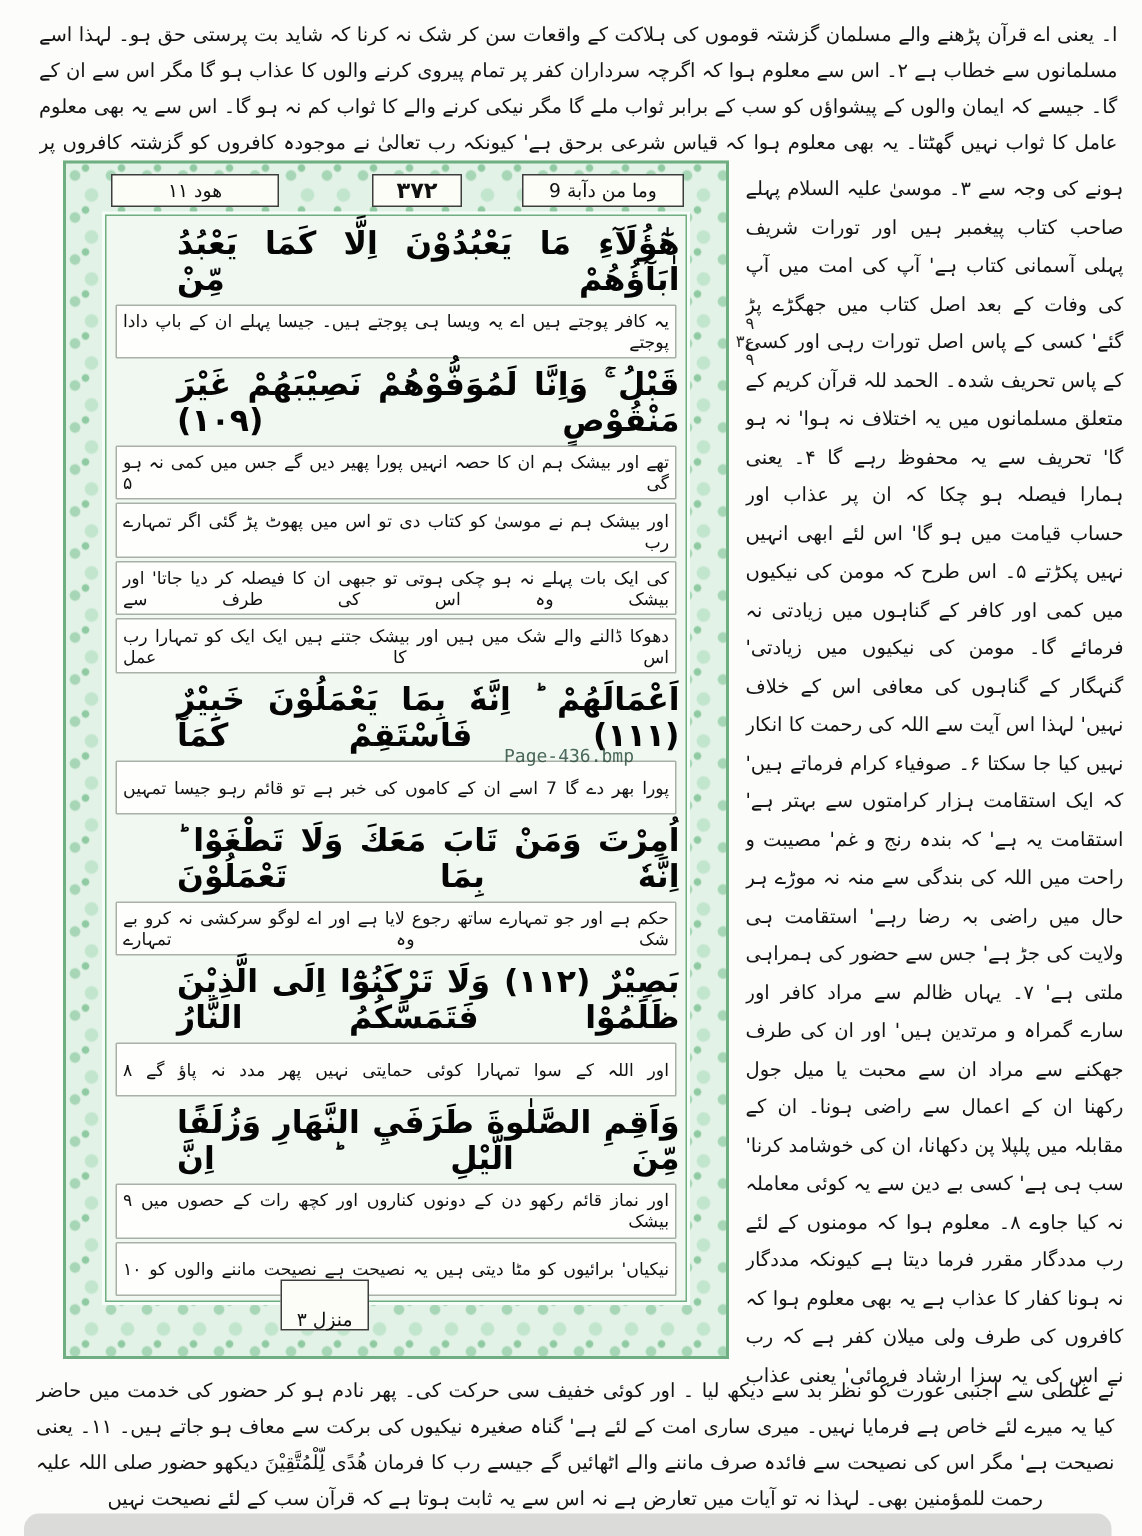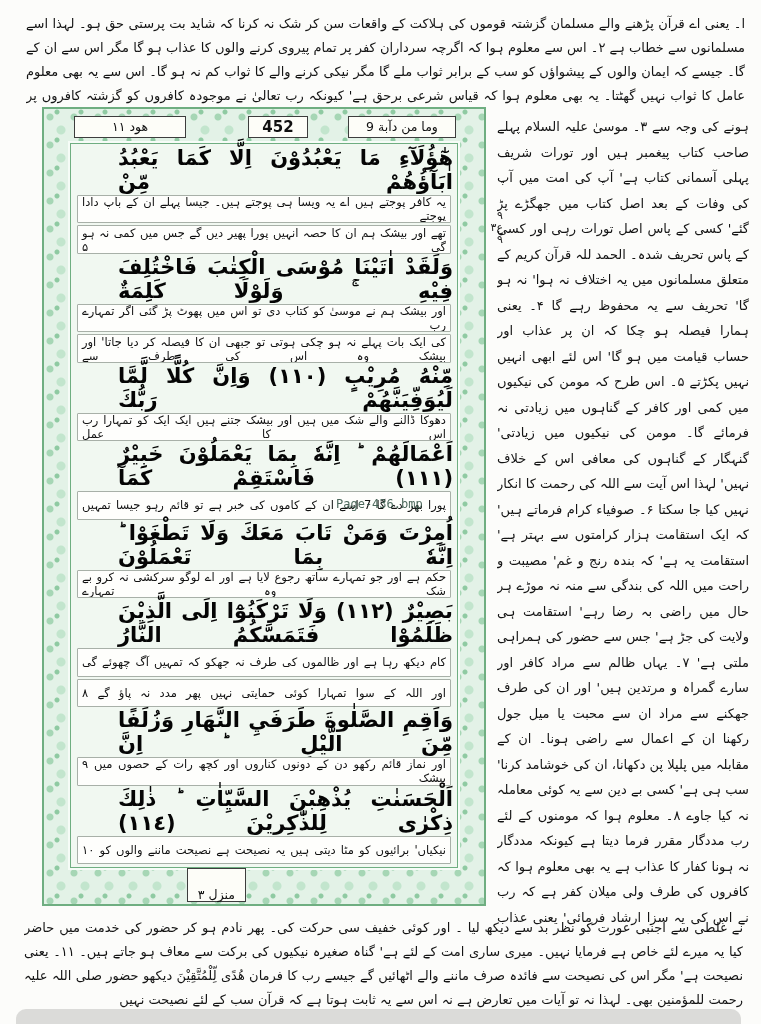--- a/index.html
+++ b/index.html
@@ -10,21 +10,21 @@
   }
   .page{position:absolute;inset:0;}
 
   
   .jline{
     direction:rtl;text-align:justify;text-align-last:justify;
     font-size:13px;line-height:24px;height:24px;overflow:hidden;
     font-family:"DejaVu Sans", sans-serif;color:#141414;
   }
   .center-line{
-    direction:rtl;font-size:13px;line-height:24px;height:24px;
+    direction:rtl;text-align:center;font-size:13px;line-height:24px;height:24px;
     overflow:hidden;color:#141414;
   }
 
   
   .top-commentary{position:absolute;left:26px;right:16px;top:12px;}
   .top-commentary .jline{margin-bottom:0;}
 
   
   .qbox{
     position:absolute;left:42px;top:107px;width:444px;height:799px;
@@ -67,21 +67,21 @@
   .border-label{
     position:absolute;top:7px;
     background:#fdfdf8;border:1px solid #3d3d3d;
     font-size:12.5px;line-height:20px;height:22px;box-sizing:border-box;
     padding:0 4px;direction:rtl;white-space:nowrap;color:#101010;
   }
   .label-juz{right:28px;min-width:108px;text-align:center;}
   .label-page{right:176px;min-width:60px;text-align:center;font-weight:bold;font-size:15px;}
   .label-surah{left:30px;min-width:112px;text-align:center;}
   .label-manzil{
-    position:absolute;bottom:2px;right:238px;top:auto;
+    position:absolute;bottom:17px;right:238px;top:auto;
     background:#fdfdf8;border:1px solid #3d3d3d;
     font-size:12.5px;line-height:20px;height:22px;box-sizing:border-box;
     padding:16px 10px;direction:rtl;color:#101010;
   }
 
   
   .right-commentary{
     position:absolute;left:497px;top:114px;width:252px;height:816px;
     direction:rtl;text-align:justify;text-justify:inter-word;
     font-size:13px;line-height:25.5px;color:#141414;overflow:hidden;
@@ -114,78 +114,69 @@
 
   <div class="top-commentary">
     <div class="jline">ا۔ یعنی اے قرآن پڑھنے والے مسلمان گزشتہ قوموں کی ہلاکت کے واقعات سن کر شک نہ کرنا کہ شاید بت پرستی حق ہو۔ لہذا اسے حضور سے تعلق نہیں' اس میں</div>
     <div class="jline">مسلمانوں سے خطاب ہے ۲۔ اس سے معلوم ہوا کہ اگرچہ سرداران کفر پر تمام پیروی کرنے والوں کا عذاب ہو گا مگر اس سے ان کے تابع کافروں کا عذاب کم نہ ہو</div>
     <div class="jline">گا۔ جیسے کہ ایمان والوں کے پیشواؤں کو سب کے برابر ثواب ملے گا مگر نیکی کرنے والے کا ثواب کم نہ ہو گا۔ اس سے یہ بھی معلوم ہوا کہ ایصال ثواب کر دینے سے</div>
     <div class="jline">عامل کا ثواب نہیں گھٹتا۔ یہ بھی معلوم ہوا کہ قیاس شرعی برحق ہے' کیونکہ رب تعالیٰ نے موجودہ کافروں کو گزشتہ کافروں پر قیاس فرمایا کفر اور بدعملی کے مشترک</div>
   </div>
 
   <div class="qbox">
     <div class="border-label label-juz">وما من دآبة 9</div>
-    <div class="border-label label-page">452</div>
+    <div class="border-label label-page">۳۷۲</div>
     <div class="border-label label-surah">هود ۱۱</div>
     <div class="label-manzil">منزل ۳</div>
 
     <div class="qbox-inner">
       <div class="row-ar">
           <span>هٰٓؤُلَآءِ مَا يَعْبُدُوْنَ اِلَّا كَمَا يَعْبُدُ اٰبَآؤُهُمْ مِّنْ</span>
         </div>
       <div class="row-ur">
           <span>یہ کافر پوجتے ہیں اے یہ ویسا ہی پوجتے ہیں۔ جیسا پہلے ان کے باپ دادا پوجتے</span>
         </div>
+      <div class="row-ar">
+          <span>قَبْلُ ۚ وَاِنَّا لَمُوَفُّوْهُمْ نَصِيْبَهُمْ غَيْرَ مَنْقُوْصٍ (١٠٩)</span>
+        </div>
       <div class="row-ur">
           <span>تھے اور بیشک ہم ان کا حصہ انہیں پورا پھیر دیں گے جس میں کمی نہ ہو گی ۵</span>
-        </div>
-      <div class="row-ar">
-          <span>وَلَقَدْ اٰتَيْنَا مُوْسَى الْكِتٰبَ فَاخْتُلِفَ فِيْهِ ۚ وَلَوْلَا كَلِمَةٌ</span>
         </div>
       <div class="row-ur">
           <span>اور بیشک ہم نے موسیٰ کو کتاب دی تو اس میں پھوٹ پڑ گئی اگر تمہارے رب</span>
         </div>
       <div class="row-ur">
           <span>کی ایک بات پہلے نہ ہو چکی ہوتی تو جبھی ان کا فیصلہ کر دیا جاتا' اور بیشک وہ اس کی طرف سے</span>
-        </div>
-      <div class="row-ar">
-          <span>مِّنْهُ مُرِيْبٍ (١١٠) وَاِنَّ كُلًّا لَّمَّا لَيُوَفِّيَنَّهُمْ رَبُّكَ</span>
         </div>
       <div class="row-ur">
           <span>دھوکا ڈالنے والے شک میں ہیں اور بیشک جتنے ہیں ایک ایک کو تمہارا رب اس کا عمل</span>
         </div>
       <div class="row-ar">
           <span>اَعْمَالَهُمْ ؕ اِنَّهٗ بِمَا يَعْمَلُوْنَ خَبِيْرٌ (١١١) فَاسْتَقِمْ كَمَآ</span>
         </div>
       <div class="row-ur">
           <span>پورا بھر دے گا 7 اسے ان کے کاموں کی خبر ہے تو قائم رہو جیسا تمہیں</span>
         </div>
       <div class="row-ar">
           <span>اُمِرْتَ وَمَنْ تَابَ مَعَكَ وَلَا تَطْغَوْا ؕ اِنَّهٗ بِمَا تَعْمَلُوْنَ</span>
         </div>
       <div class="row-ur">
           <span>حکم ہے اور جو تمہارے ساتھ رجوع لایا ہے اور اے لوگو سرکشی نہ کرو بے شک وہ تمہارے</span>
         </div>
       <div class="row-ar">
           <span>بَصِيْرٌ (١١٢) وَلَا تَرْكَنُوْٓا اِلَى الَّذِيْنَ ظَلَمُوْا فَتَمَسَّكُمُ النَّارُ</span>
         </div>
       <div class="row-ur">
-          <span>کام دیکھ رہا ہے اور ظالموں کی طرف نہ جھکو کہ تمہیں آگ چھوئے گی</span>
-        </div>
-      <div class="row-ur">
           <span>اور اللہ کے سوا تمہارا کوئی حمایتی نہیں پھر مدد نہ پاؤ گے ۸</span>
         </div>
       <div class="row-ar">
           <span>وَاَقِمِ الصَّلٰوةَ طَرَفَيِ النَّهَارِ وَزُلَفًا مِّنَ الَّيْلِ ؕ اِنَّ</span>
         </div>
       <div class="row-ur">
           <span>اور نماز قائم رکھو دن کے دونوں کناروں اور کچھ رات کے حصوں میں ۹ بیشک</span>
-        </div>
-      <div class="row-ar">
-          <span>اَلْحَسَنٰتِ يُذْهِبْنَ السَّيِّاٰتِ ؕ ذٰلِكَ ذِكْرٰى لِلذّٰكِرِيْنَ (١١٤)</span>
         </div>
       <div class="row-ur">
           <span>نیکیاں' برائیوں کو مٹا دیتی ہیں یہ نصیحت ہے نصیحت ماننے والوں کو ۱۰</span>
         </div>
     </div>
   </div>
 
   <div class="ruku-marker">۹ ع۳ ۹</div>
 
   <div class="right-commentary">ہونے کی وجہ سے ۳۔ موسیٰ علیہ السلام پہلے صاحب کتاب پیغمبر ہیں اور تورات شریف پہلی آسمانی کتاب ہے' آپ کی امت میں آپ کی وفات کے بعد اصل کتاب میں جھگڑے پڑ گئے' کسی کے پاس اصل تورات رہی اور کسی کے پاس تحریف شدہ۔ الحمد للہ قرآن کریم کے متعلق مسلمانوں میں یہ اختلاف نہ ہوا' نہ ہو گا' تحریف سے یہ محفوظ رہے گا ۴۔ یعنی ہمارا فیصلہ ہو چکا کہ ان پر عذاب اور حساب قیامت میں ہو گا' اس لئے ابھی انہیں نہیں پکڑتے ۵۔ اس طرح کہ مومن کی نیکیوں میں کمی اور کافر کے گناہوں میں زیادتی نہ فرمائے گا۔ مومن کی نیکیوں میں زیادتی' گنہگار کے گناہوں کی معافی اس کے خلاف نہیں' لہذا اس آیت سے اللہ کی رحمت کا انکار نہیں کیا جا سکتا ۶۔ صوفیاء کرام فرماتے ہیں' کہ ایک استقامت ہزار کرامتوں سے بہتر ہے' استقامت یہ ہے' کہ بندہ رنج و غم' مصیبت و راحت میں اللہ کی بندگی سے منہ نہ موڑے ہر حال میں راضی بہ رضا رہے' استقامت ہی ولایت کی جڑ ہے' جس سے حضور کی ہمراہی ملتی ہے' ۷۔ یہاں ظالم سے مراد کافر اور سارے گمراہ و مرتدین ہیں' اور ان کی طرف جھکنے سے مراد ان سے محبت یا میل جول رکھنا ان کے اعمال سے راضی ہونا۔ ان کے مقابلہ میں پلپلا پن دکھانا، ان کی خوشامد کرنا' سب ہی ہے' کسی بے دین سے یہ کوئی معاملہ نہ کیا جاوے ۸۔ معلوم ہوا کہ مومنوں کے لئے رب مددگار مقرر فرما دیتا ہے کیونکہ مددگار نہ ہونا کفار کا عذاب ہے یہ بھی معلوم ہوا کہ کافروں کی طرف ولی میلان کفر ہے کہ رب نے اس کی یہ سزا ارشاد فرمائی' یعنی عذاب آنا اور مددگار نہ ہونا ۹۔ اس آیت سے اشارۃً پانچ وقت کی نماز ثابت ہے' کیونکہ صبح و شام کی نمازیں دن کے کناروں کی نمازیں ہیں۔ ایسے ہی ظہر و عصر اور عشاء کی نماز زلفاً میں داخل ہے ۱۰۔ اس سے معلوم ہوا کہ نیکیوں سے برائیاں معاف ہو جاتی ہیں' اور نیکیوں کے طفیل بروں کو معافی ملتی ہے' حسنات اور سیئات عام ہیں' (شان نزول) اس آیت کا شان نزول یہ ہے کہ ایک شخص</div>

